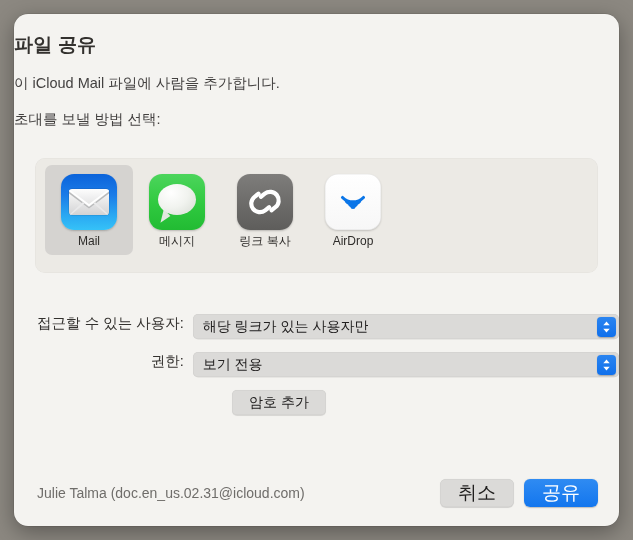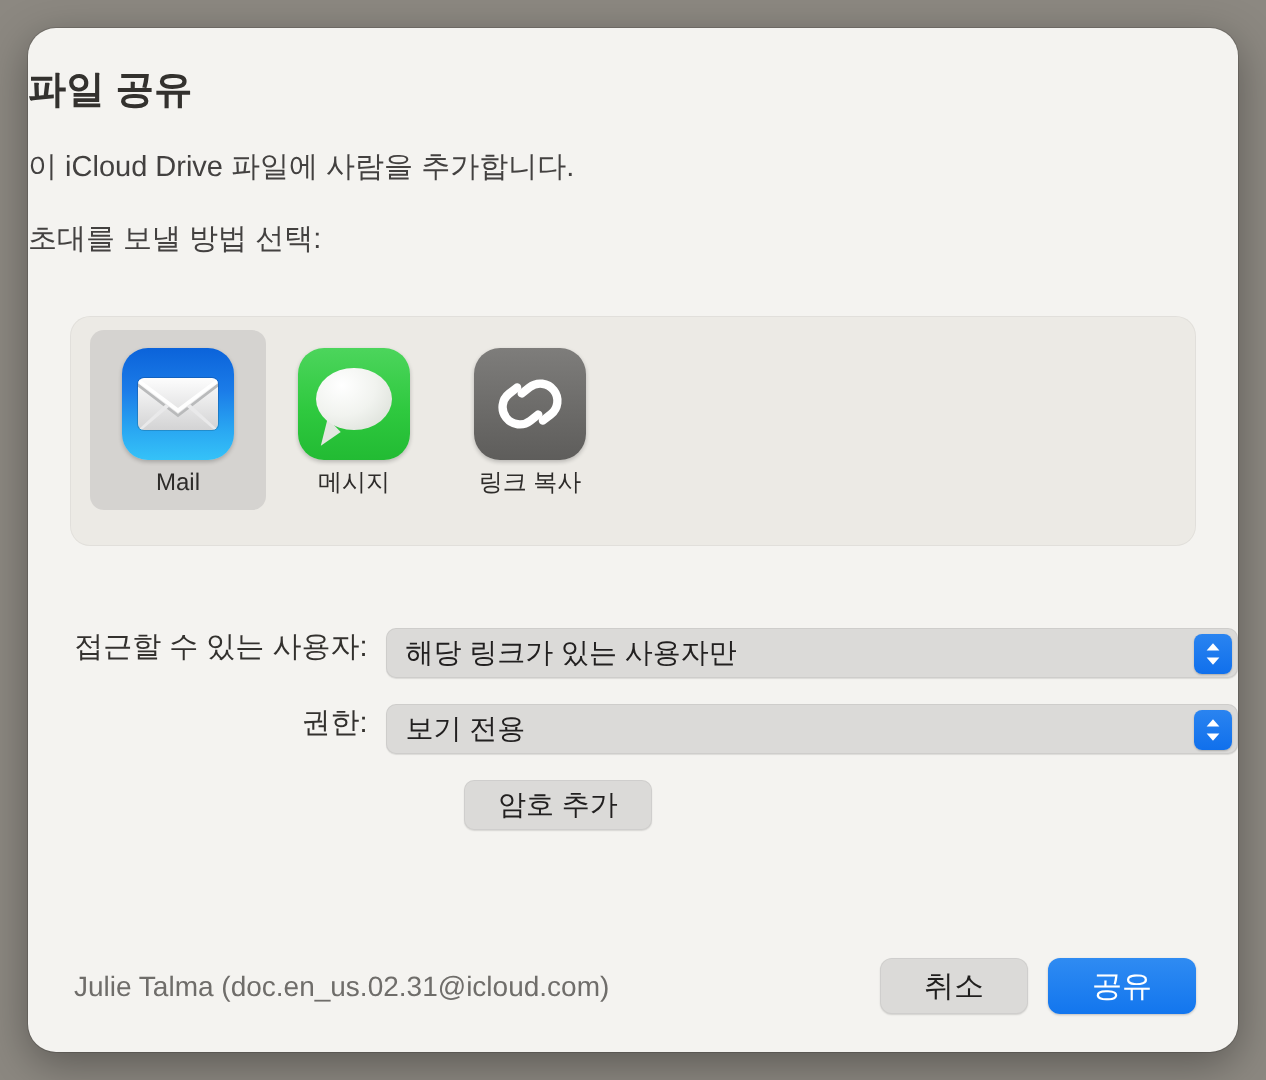--- a/index.html
+++ b/index.html
@@ -248,42 +248,42 @@
     display: flex;
     gap: 10px;
   }
   .btn {
     height: 28px;
     min-width: 74px;
     padding: 0 14px;
     border: none;
     border-radius: 6px;
     font-family: inherit;
-    font-size: 15px;
+    font-size: 19px;
     cursor: default;
   }
   .btn-cancel {
     background: #dbdad8;
     color: #201f1e;
     box-shadow: 0 0.5px 0.8px rgba(0,0,0,0.14), inset 0 0 0 0.5px rgba(0,0,0,0.05);
   }
   .btn-share {
     background: linear-gradient(#2f8bf2, #1376ee);
     color: #ffffff;
     box-shadow: 0 0.5px 1.2px rgba(0,0,0,0.22);
   }
 </style>
 </head>
 <body>
 
 <div class="dialog">
 
   <div class="header">
     <h1 class="title">파일 공유</h1>
-    <p class="subtitle">이 iCloud Drive 파일에 사람을 추가합니다.</p>
+    <p class="subtitle">이 iCloud Mail 파일에 사람을 추가합니다.</p>
     <p class="prompt">초대를 보낼 방법 선택:</p>
   </div>
 
   <div class="methods-panel">
     <div class="methods-row">
 
       <div class="method selected">
         <div class="method-icon icon-mail">
           <div class="env">
             <svg class="env-flap" viewBox="0 0 40 26" preserveAspectRatio="none" aria-hidden="true">
@@ -310,20 +310,33 @@
           <svg viewBox="0 0 56 56" width="56" height="56" aria-hidden="true">
             <g transform="rotate(-38 28 28)" fill="none" stroke="#ffffff" stroke-width="4.2" stroke-linecap="round">
               <path d="M28 17.5 h-5 a8.6 8.6 0 0 0 0 17.2 h5"></path>
               <path d="M28 38.5 h5 a8.6 8.6 0 0 0 0 -17.2 h-5"></path>
             </g>
           </svg>
         </div>
         <div class="method-label">링크 복사</div>
       </div>
 
+      <div class="method">
+        <div class="method-icon icon-airdrop">
+          <svg viewBox="0 0 56 56" width="56" height="56" aria-hidden="true">
+            <g fill="none" stroke="#0b76e8" stroke-width="3.1" stroke-linecap="round">
+              <path d="M17.5 38.5 a14.8 14.8 0 0 1 21 0" transform="rotate(180 28 31)"></path>
+              <path d="M21.4 34.6 a9.3 9.3 0 0 1 13.2 0" transform="rotate(180 28 31)"></path>
+              <path d="M24.9 31.1 a4.4 4.4 0 0 1 6.2 0" transform="rotate(180 28 31)"></path>
+            </g>
+            <circle cx="28" cy="32.4" r="2.5" fill="#0b76e8"></circle>
+          </svg>
+        </div>
+        <div class="method-label">AirDrop</div>
+      </div>
 
     </div>
   </div>
 
   <div class="form">
 
     <div class="row">
       <div class="row-label">접근할 수 있는 사용자:</div>
       <div class="popup">
         <span class="popup-value">해당 링크가 있는 사용자만</span>

